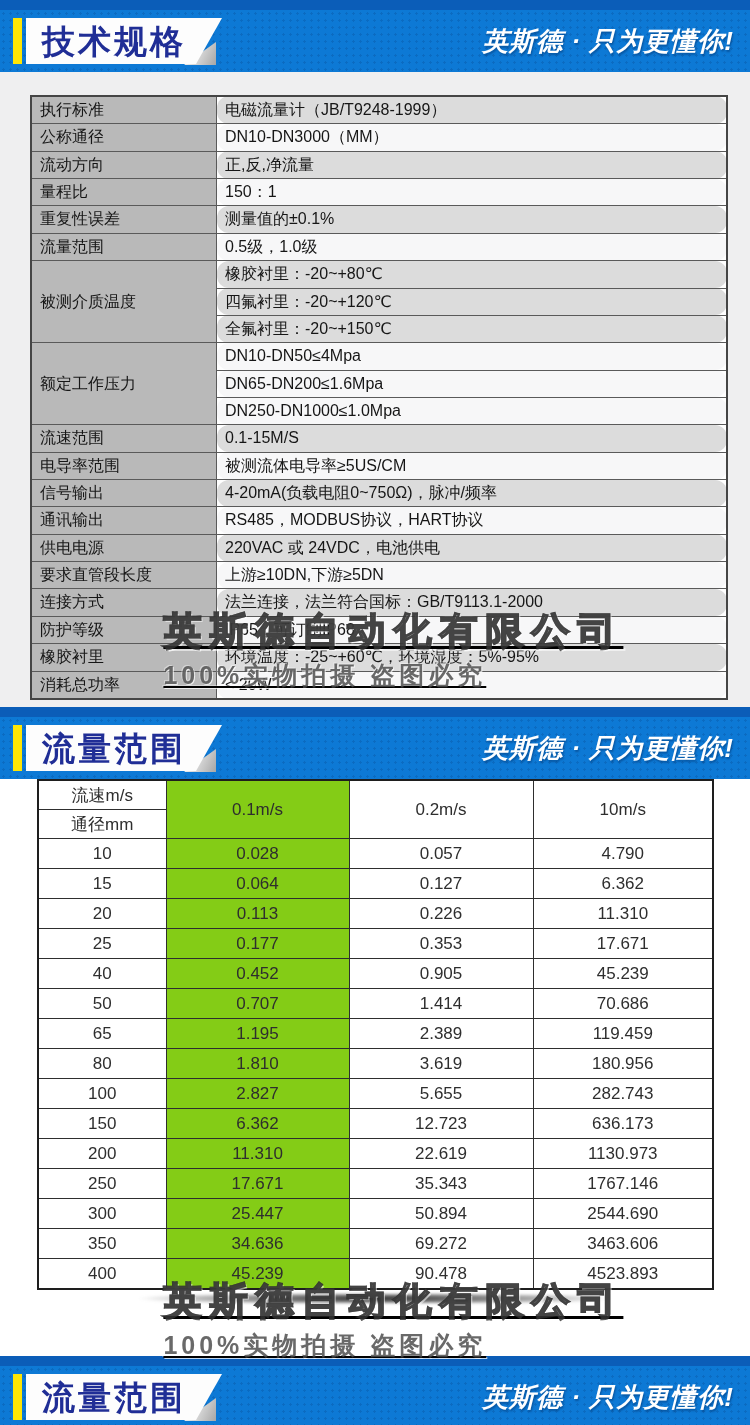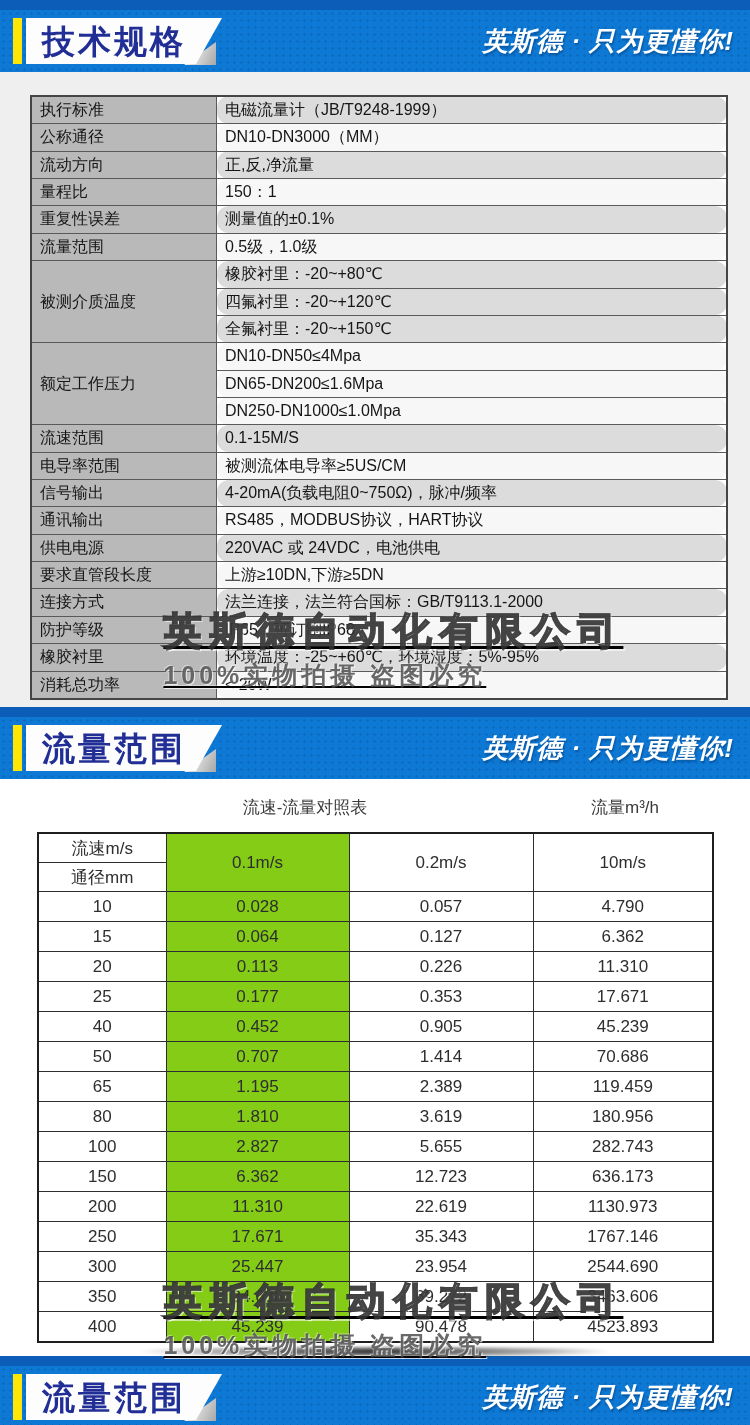--- a/index.html
+++ b/index.html
@@ -186,24 +186,20 @@
           <div class="flag">
             <h2 class="flag-title">流量范围</h2>
           </div>
         </div>
       </div>
       <div class="slogan">英斯德 · 只为更懂你!</div>
     </div>
   </header>
 
   <section class="flow-section">
-    <div class="flow-titles">
-      <span class="flow-table-title">流速-流量对照表</span>
-      <span class="flow-unit-label">流量m³/h</span>
-    </div>
     <table class="flow-table">
       <colgroup>
         <col style="width:128px">
           <col style="width:183px">
           <col style="width:184px">
           <col style="width:180px">
       </colgroup>
       <thead>
         <tr>
           <td>流速m/s</td>
@@ -284,21 +280,21 @@
           </tr>
           <tr>
             <td>250</td>
             <td class="shade">17.671</td>
             <td class="">35.343</td>
             <td class="">1767.146</td>
           </tr>
           <tr>
             <td>300</td>
             <td class="shade">25.447</td>
-            <td class="">23.954</td>
+            <td class="">50.894</td>
             <td class="">2544.690</td>
           </tr>
           <tr>
             <td>350</td>
             <td class="shade">34.636</td>
             <td class="">69.272</td>
             <td class="">3463.606</td>
           </tr>
           <tr>
             <td>400</td>

